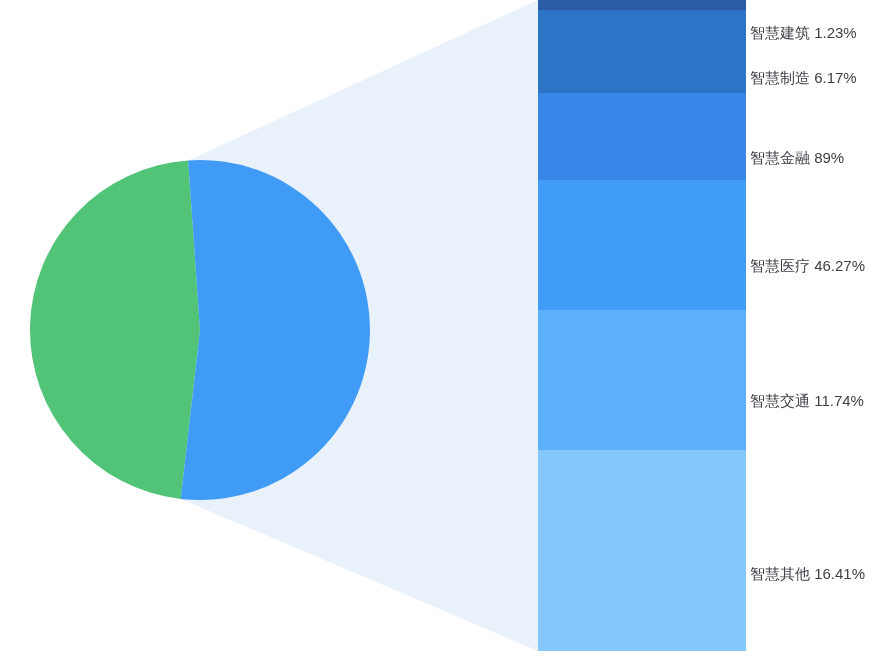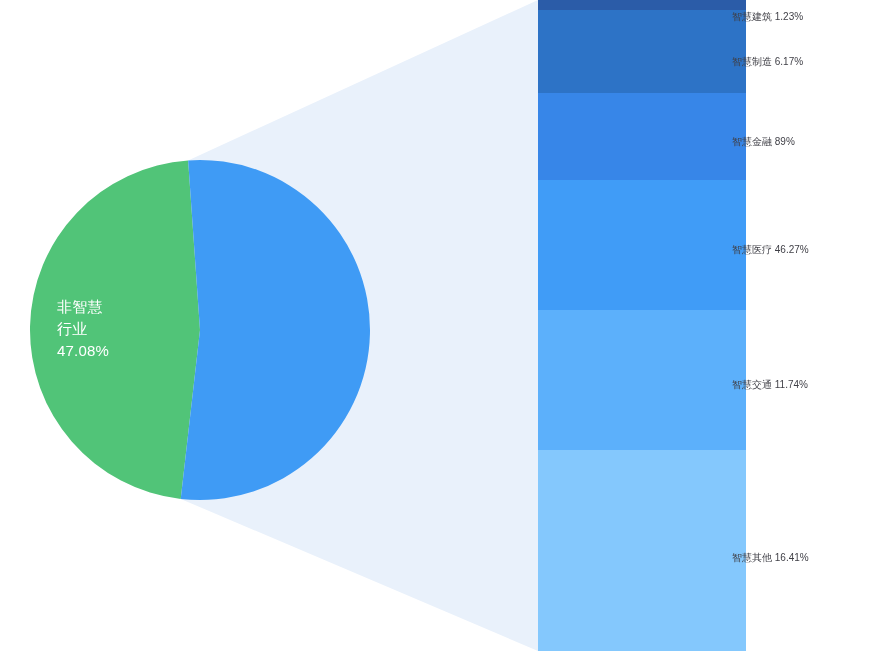--- a/index.html
+++ b/index.html
@@ -38,25 +38,26 @@
     top: 296px;
     width: 66px;
   }
   #pie-label-right {
     left: 305px;
     top: 296px;
     width: 66px;
   }
   .bar-label {
     position: absolute;
-    left: 732px;
+    left: 750px;
     color: #3f3f46;
-    font-size: 10px;
+    font-size: 15px;
     line-height: 18px;
     white-space: nowrap;
+    margin-top: 16px;
   }
 </style>
 </head>
 <body>
 
 <div id="chart-root">
 
   <svg id="chart-svg" width="884" height="661" viewBox="0 0 884 661">
       <polygon id="connector-wedge" points="188.1,160.4 538,0 538,651 180.7,498.9" fill="#e9f1fb"></polygon>
 
@@ -65,23 +66,20 @@
     <path id="pie-slice-right" d="M 200 330 L 188.14 160.41 A 170 170 0 1 1 180.72 498.90 Z" fill="#3f9bf5"></path>
 
     <rect x="538" y="0" width="208" height="10" fill="#2b5ca8"></rect>
     <rect x="538" y="10" width="208" height="83" fill="#2d73c6"></rect>
     <rect x="538" y="93" width="208" height="87" fill="#3786e8"></rect>
     <rect x="538" y="180" width="208" height="130" fill="#409cf7"></rect>
     <rect x="538" y="310" width="208" height="140" fill="#5cb0fb"></rect>
     <rect x="538" y="450" width="208" height="201" fill="#84c8fd"></rect>
   </svg>
 
-  <div id="pie-label-left" class="pie-label">非智慧
-行业
-47.08%</div>
 
 
   <div class="bar-label" style="top:8px">智慧建筑 1.23%</div>
   <div class="bar-label" style="top:53px">智慧制造 6.17%</div>
   <div class="bar-label" style="top:133px">智慧金融 89%</div>
   <div class="bar-label" style="top:241px">智慧医疗 46.27%</div>
   <div class="bar-label" style="top:376px">智慧交通 11.74%</div>
   <div class="bar-label" style="top:549px">智慧其他 16.41%</div>
 
 </div>

